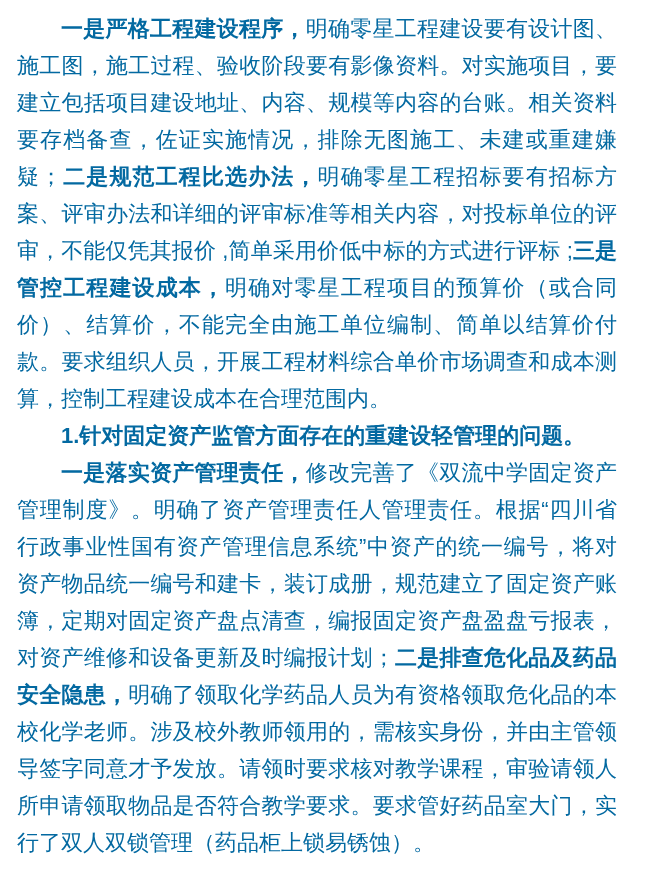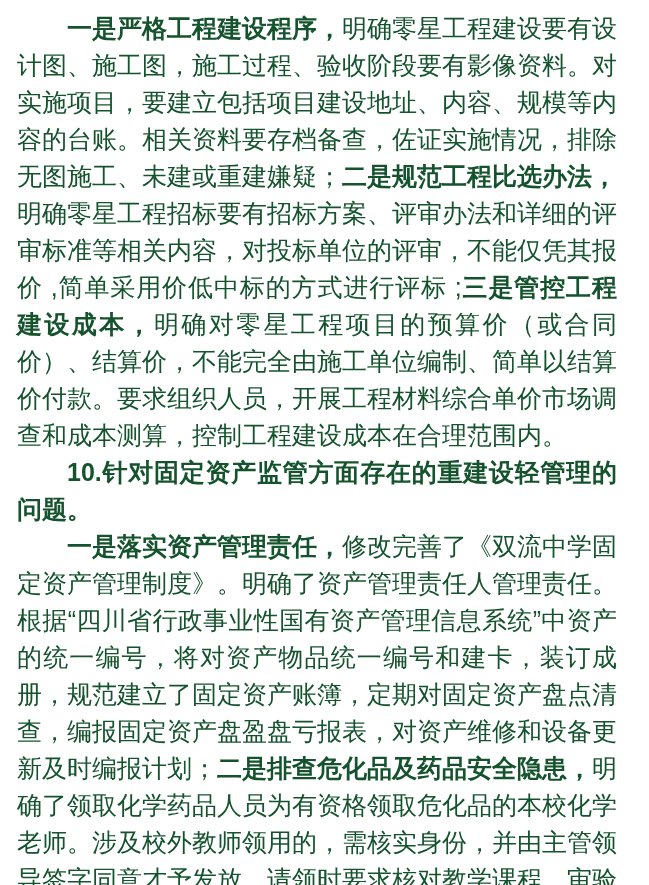--- a/index.html
+++ b/index.html
@@ -15,34 +15,34 @@
     overflow: hidden;
   }
   .page {
     box-sizing: border-box;
     width: 649px;
     height: 885px;
     padding: 10px 32px 0 17px;
   }
   .para {
     margin: 0;
-    font-size: 25px;
+    font-size: 22px;
     line-height: 37px;
     text-align: justify;
     text-indent: 2em;
     word-break: break-all;
-    color: #14532d;
+    color: #0369a1;
   }
   .run-bold {
     font-weight: bold;
   }
   .run-normal {
     font-weight: normal;
   }
 </style>
 </head>
 <body style="background: rgb(255, 255, 255); color: rgb(0, 0, 0);">
 
 <div class="page" id="doc-root">
     <p class="para"><span class="run-bold">一是严格工程建设程序，</span><span class="run-normal">明确零星工程建设要有设计图、施工图，施工过程、验收阶段要有影像资料。对实施项目，要建立包括项目建设地址、内容、规模等内容的台账。相关资料要存档备查，佐证实施情况，排除无图施工、未建或重建嫌疑；</span><span class="run-bold">二是规范工程比选办法，</span><span class="run-normal">明确零星工程招标要有招标方案、评审办法和详细的评审标准等相关内容，对投标单位的评审，不能仅凭其报价 ,简单采用价低中标的方式进行评标 ;</span><span class="run-bold">三是管控工程建设成本，</span><span class="run-normal">明确对零星工程项目的预算价（或合同价）、结算价，不能完全由施工单位编制、简单以结算价付款。要求组织人员，开展工程材料综合单价市场调查和成本测算，控制工程建设成本在合理范围内。</span></p>
-    <p class="para"><span class="run-bold">10.针对固定资产监管方面存在的重建设轻管理的问题。</span></p>
+    <p class="para"><span class="run-bold">1.针对固定资产监管方面存在的重建设轻管理的问题。</span></p>
     <p class="para"><span class="run-bold">一是落实资产管理责任，</span><span class="run-normal">修改完善了《双流中学固定资产管理制度》。明确了资产管理责任人管理责任。根据“四川省行政事业性国有资产管理信息系统”中资产的统一编号，将对资产物品统一编号和建卡，装订成册，规范建立了固定资产账簿，定期对固定资产盘点清查，编报固定资产盘盈盘亏报表，对资产维修和设备更新及时编报计划；</span><span class="run-bold">二是排查危化品及药品安全隐患，</span><span class="run-normal">明确了领取化学药品人员为有资格领取危化品的本校化学老师。涉及校外教师领用的，需核实身份，并由主管领导签字同意才予发放。请领时要求核对教学课程，审验请领人所申请领取物品是否符合教学要求。要求管好药品室大门，实行了双人双锁管理（药品柜上锁易锈蚀）。</span></p>
   </div>
 
 </body></html>

